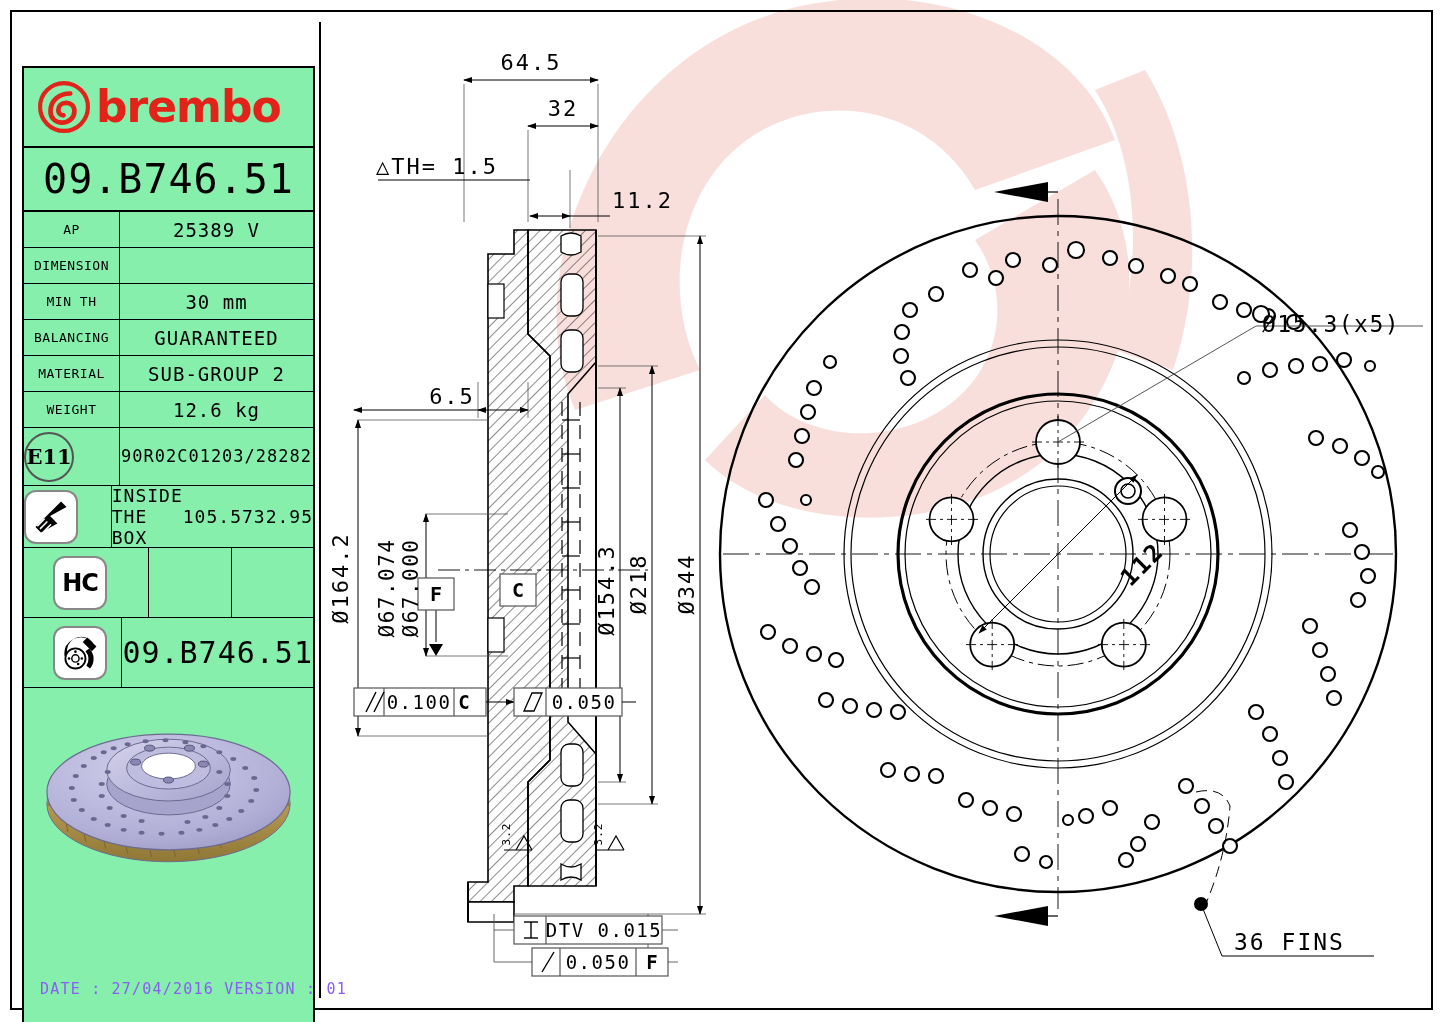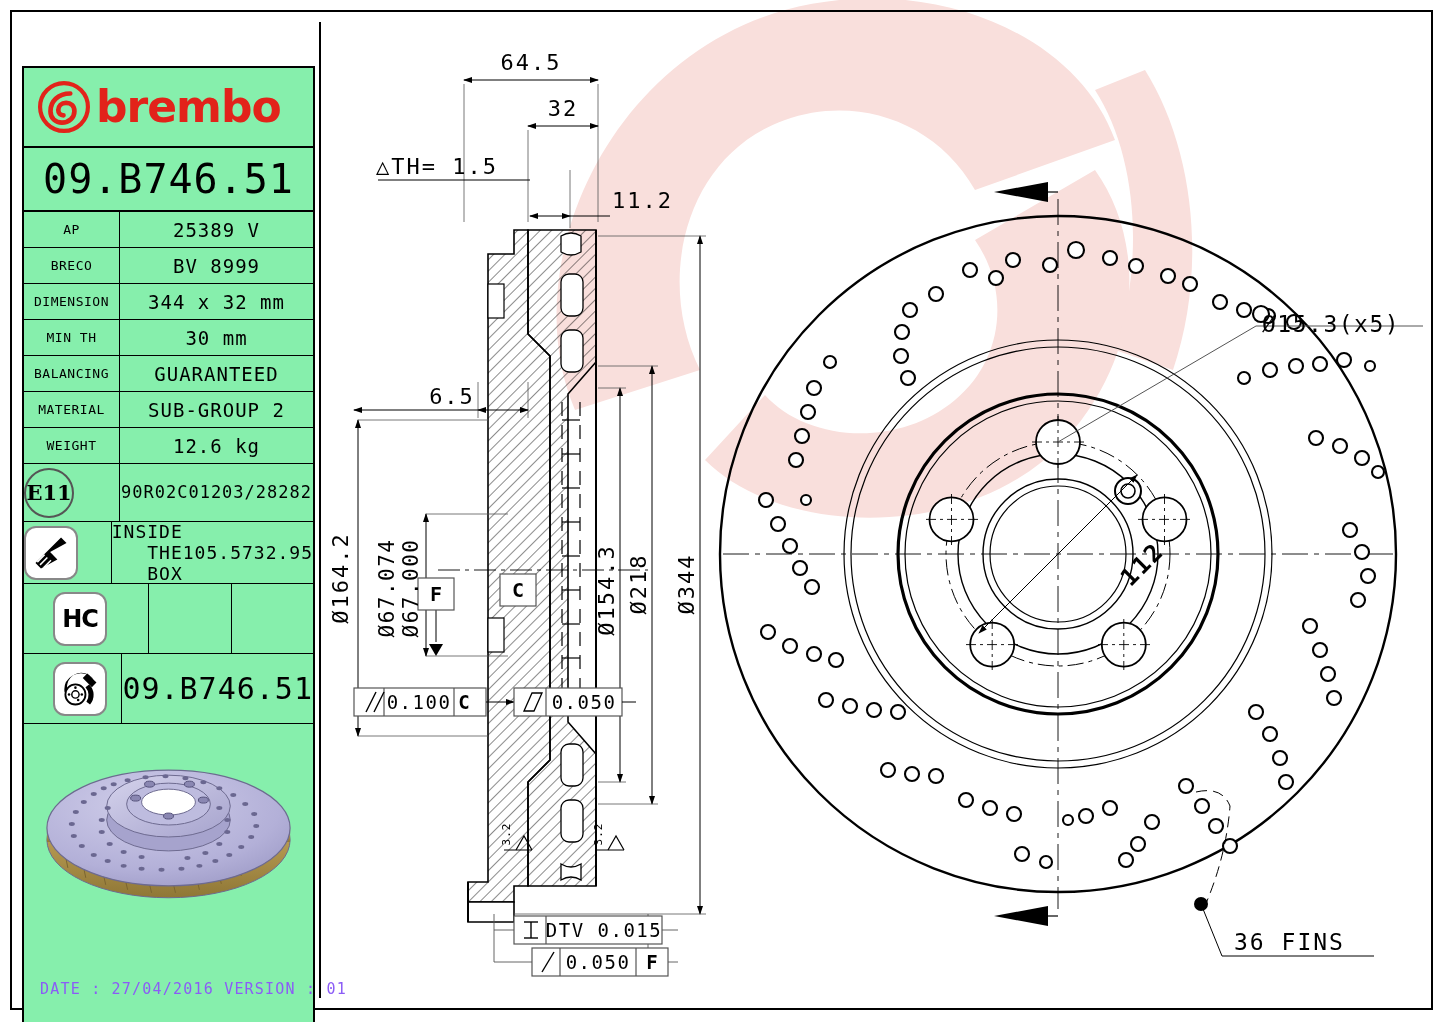--- a/index.html
+++ b/index.html
@@ -11,21 +11,21 @@
 
   
   .watermark{position:absolute;left:455px;top:-60px;width:760px;height:700px;opacity:1;pointer-events:none;}
 
   
   .panel{position:absolute;left:22px;top:22px;width:293px;height:976px;border:2px solid #000;box-sizing:border-box;background:#86efac;margin-top:44px;}
   .prow{display:flex;border-bottom:1.5px solid #000;box-sizing:border-box;width:100%;}
   .prow:last-child{border-bottom:none;}
   .pl{width:96px;border-right:1.5px solid #000;box-sizing:border-box;display:flex;align-items:center;justify-content:center;
       font-size:13px;letter-spacing:.5px;color:#000;text-align:center;}
-  .pr{flex:1;display:flex;align-items:center;justify-content:center;font-size:19px;letter-spacing:1px;color:#000;text-align:right;}
+  .pr{flex:1;display:flex;align-items:center;justify-content:center;font-size:19px;letter-spacing:1px;color:#000;}
 
   
   .logocell{height:80px;display:flex;align-items:center;justify-content:flex-start;border-bottom:2px solid #000;padding-left:14px;box-sizing:border-box;}
   .logomark{width:52px;height:52px;flex:0 0 auto;}
   .logotext{font-family:"DejaVu Sans",sans-serif;font-weight:700;font-size:44px;color:#e2231a;letter-spacing:-1px;margin-left:6px;line-height:1;}
 
   
   .pncell{height:62px;display:flex;align-items:center;justify-content:center;border-bottom:2px solid #000;}
   .pncell .pn{font-size:40px;letter-spacing:1px;color:#000;}
 
@@ -87,26 +87,21 @@
 
     <div class="pncell">
       <div class="pn">09.B746.51</div>
     </div>
 
     <div class="prow r36">
       <div class="pl">AP</div>
       <div class="pr">25389 V</div>
     </div>
     <div class="prow r36">
-      <div class="pl">BRECO</div>
-      <div class="pr">BV 8999</div>
-    </div>
-    <div class="prow r36">
       <div class="pl">DIMENSION</div>
-      <div class="pr">344 x 32 mm</div>
     </div>
     <div class="prow r36">
       <div class="pl">MIN TH</div>
       <div class="pr">30 mm</div>
     </div>
     <div class="prow r36">
       <div class="pl">BALANCING</div>
       <div class="pr">GUARANTEED</div>
     </div>
     <div class="prow r36">

